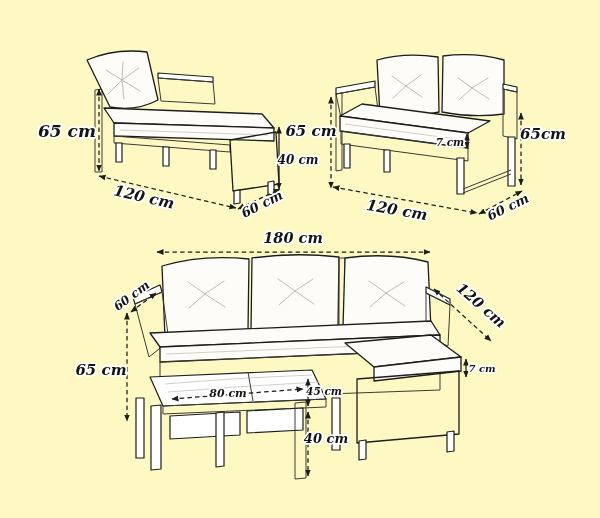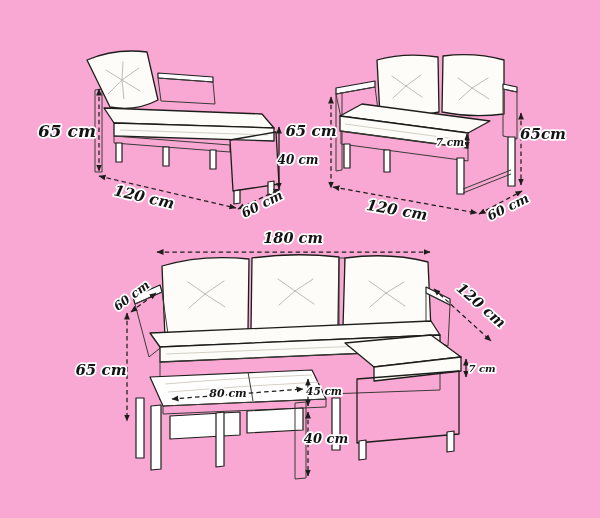--- a/index.html
+++ b/index.html
@@ -1,16 +1,16 @@
 <!DOCTYPE html>
 <html><head>
 <meta charset="utf-8">
 <style>
   html,body{margin:0;padding:0;background:#ffffff;}
-  .canvas{position:relative;width:600px;height:518px;background:#f9a8d4;overflow:hidden;}
+  .canvas{position:relative;width:600px;height:518px;background:#fef9c3;overflow:hidden;}
   svg{position:absolute;left:0;top:0;}
   .ink{stroke:#1d1d1b;fill:none;stroke-width:1.3;stroke-linejoin:round;stroke-linecap:round;}
   .ink2{stroke:#3a3a36;fill:none;stroke-width:1;stroke-linejoin:round;}
   .slab{fill:#fdfcf8;stroke:#1d1d1b;stroke-width:1.3;stroke-linejoin:round;}
   .white{fill:#ffffff;stroke:#1d1d1b;stroke-width:1.2;stroke-linejoin:round;}
   .crease{stroke:#b9b3aa;stroke-width:0.9;fill:none;stroke-linecap:round;}
   .seam{stroke:#cfc9bf;stroke-width:0.9;fill:none;}
   .dim-line{stroke:#1d1d1b;stroke-width:1.25;fill:none;}
   .dashed{stroke-dasharray:4.5 3.2;}
   .dim{font-family:"DejaVu Serif",serif;font-style:italic;font-weight:bold;fill:#141414;

